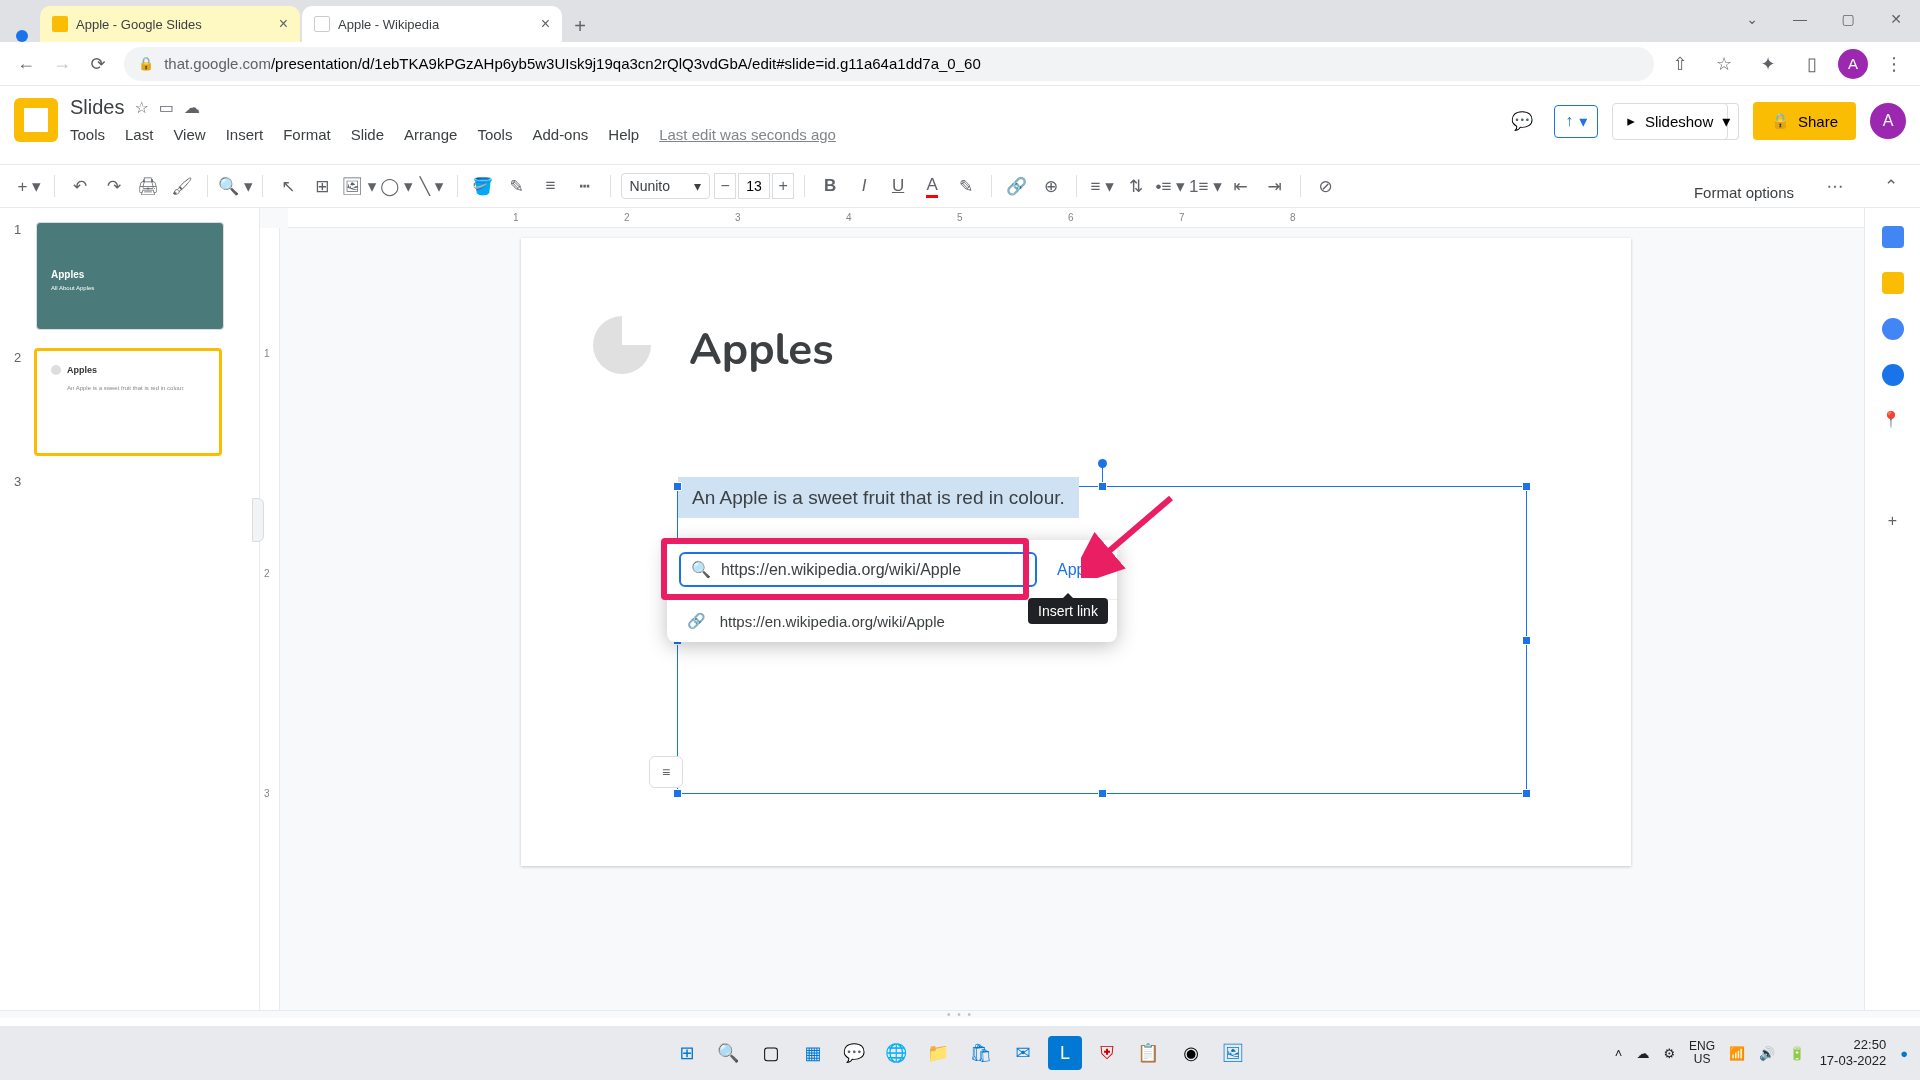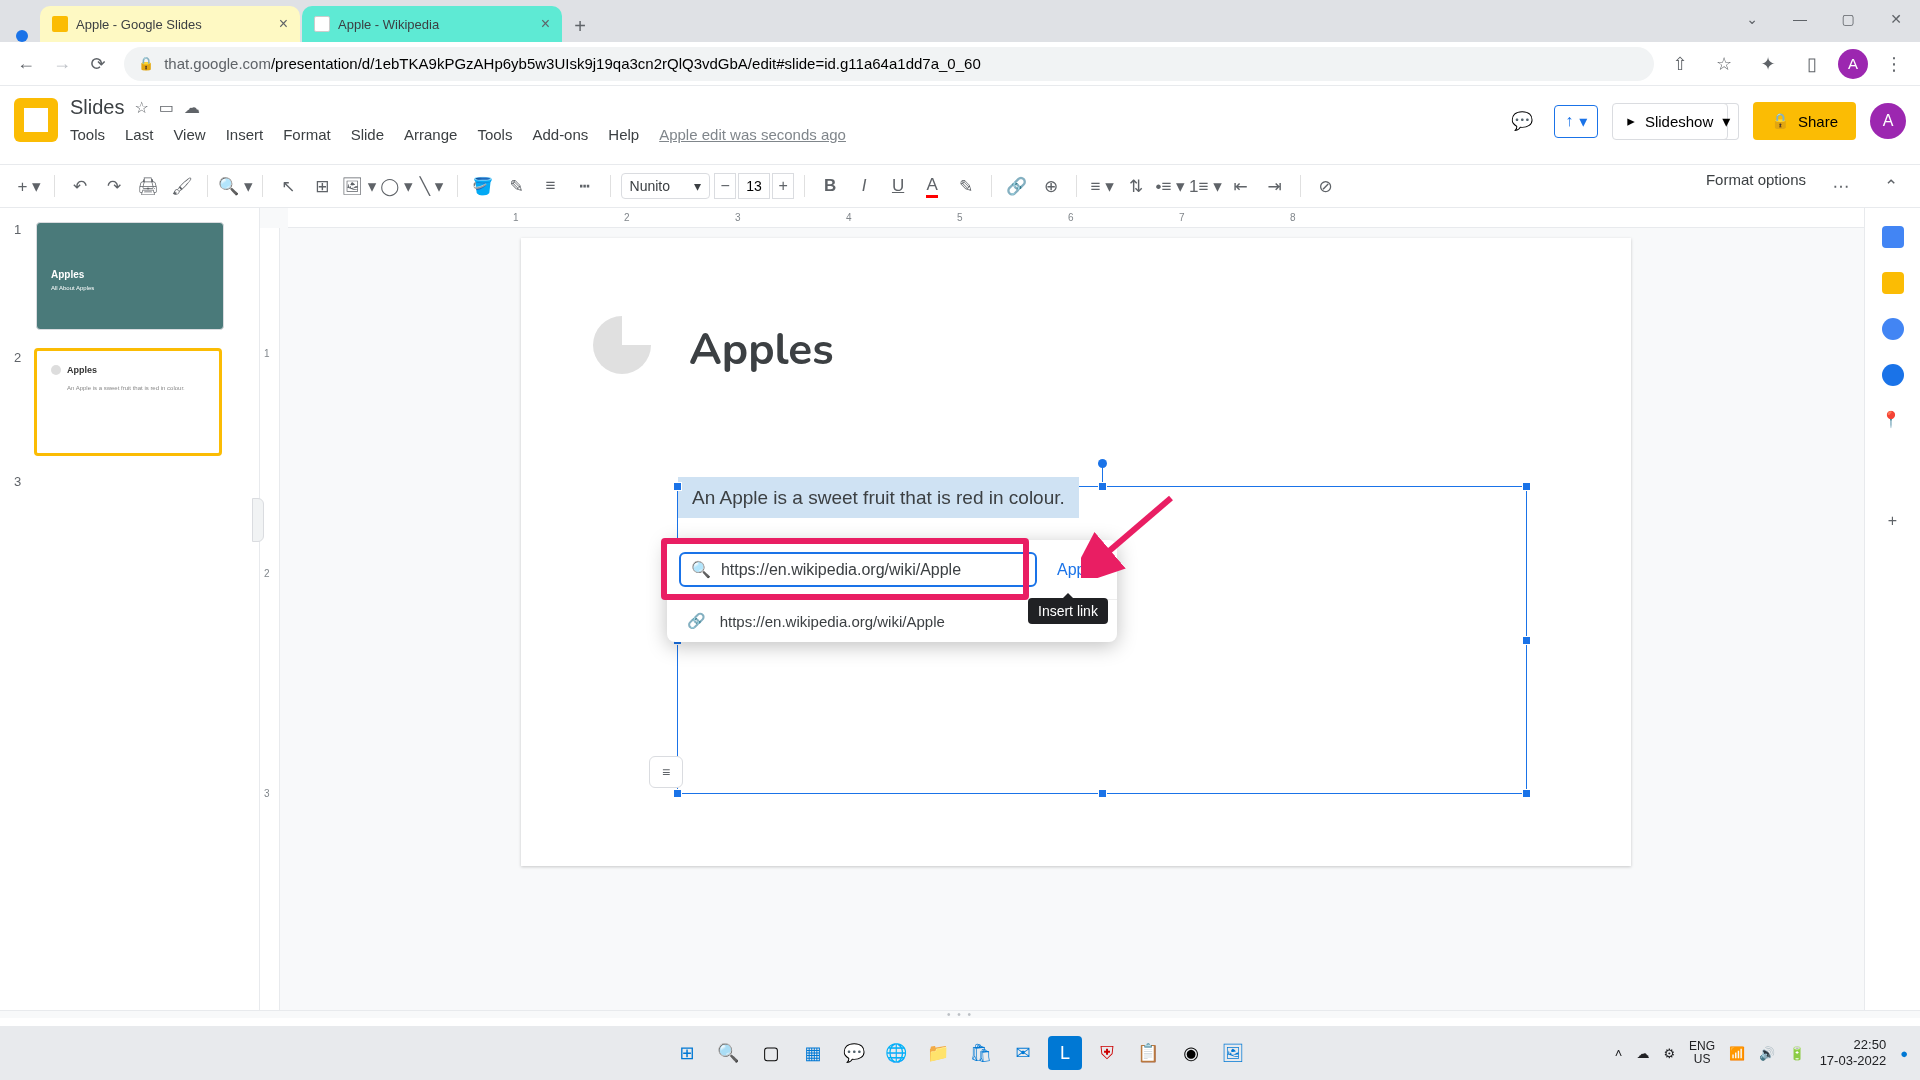--- a/index.html
+++ b/index.html
@@ -1,21 +1,21 @@
 <!DOCTYPE html>
 <html><head>
 <meta charset="utf-8">
 <style>
   * { box-sizing: border-box; margin: 0; padding: 0; font-family: Arial, sans-serif; }
   body { width: 1920px; height: 1080px; overflow: hidden; background: #fff; position: relative; }
 
   
   .browser-tabs { height: 42px; background: #dfe1e5; display: flex; align-items: flex-end; padding-left: 12px; }
   .tab { height: 36px; background: #fef9c3; border-radius: 10px 10px 0 0; display: flex; align-items: center; padding: 0 12px; margin-right: 2px; font-size: 13px; color: #3c4043; min-width: 260px; position: relative; }
-  .tab.inactive { background: #5eead4; text-align: right; }
+  .tab.inactive { background: #ffffff; text-align: right; }
   .tab-icon { width: 16px; height: 16px; margin-right: 8px; border-radius: 2px; }
   .tab-icon.slides { background: #fbbc04; }
   .tab-icon.wiki { background: #fff; border: 1px solid #ccc; }
   .tab-icon.blue { width: 12px; height: 12px; border-radius: 50%; background: #1a73e8; margin-left: 4px; margin-right: 12px; }
   .tab-close { margin-left: auto; color: #5f6368; font-size: 16px; font-weight: 300; }
   .new-tab { width: 32px; height: 32px; display: flex; align-items: center; justify-content: center; color: #5f6368; font-size: 20px; }
   .browser-window-ctrl { position: absolute; right: 0; top: 0; display: flex; }
   .win-btn { width: 48px; height: 38px; display: flex; align-items: center; justify-content: center; color: #5f6368; font-size: 14px; }
 
   .browser-bar { height: 44px; background: #fff; display: flex; align-items: center; padding: 0 8px; border-bottom: 1px solid #e8eaed; }
@@ -46,21 +46,21 @@
   .avatar-sm { width: 36px; height: 36px; border-radius: 50%; background: #9c27b0; color: #fff; display: flex; align-items: center; justify-content: center; }
 
   
   .toolbar { height: 44px; border-top: 1px solid #e8eaed; border-bottom: 1px solid #e8eaed; display: flex; align-items: center; padding: 0 14px; gap: 4px; }
   .tb-btn { min-width: 30px; height: 30px; display: flex; align-items: center; justify-content: center; color: #5f6368; font-size: 17px; border-radius: 4px; }
   .tb-sep { width: 1px; height: 22px; background: #e0e0e0; margin: 0 6px; }
   .font-sel { border: 1px solid #dadce0; border-radius: 4px; padding: 4px 8px; display: flex; align-items: center; gap: 24px; font-size: 14px; color: #3c4043; }
   .size-box { display: flex; align-items: center; gap: 2px; }
   .size-input { width: 32px; height: 26px; border: 1px solid #dadce0; text-align: center; font-size: 14px; }
   .size-pm { width: 22px; height: 26px; border: 1px solid #dadce0; display: flex; align-items: center; justify-content: center; color: #5f6368; }
-  .tb-right { margin-left: auto; display: flex; align-items: flex-start; gap: 20px; }
+  .tb-right { margin-left: auto; display: flex; align-items: flex-end; gap: 26px; }
   .format-opt { font-size: 15px; color: #3c4043; }
 
   
   .main { display: flex; height: calc(100% - 278px); position: relative; }
   .thumb-panel { width: 260px; border-right: 1px solid #e8eaed; padding: 14px 14px; overflow: auto; }
   .thumb-row { display: flex; gap: 10px; margin-bottom: 20px; }
   .thumb-num { font-size: 13px; color: #5f6368; width: 12px; }
   .thumb { width: 188px; height: 108px; border: 1px solid #dadce0; border-radius: 4px; background: #fff; position: relative; overflow: hidden; }
   .thumb.selected { border: 3px solid #fbbc04; margin: -2px; }
   .thumb1 { background: #4a7a7a; }
@@ -186,21 +186,21 @@
       <span class="menu-item">Tools</span>
       <span class="menu-item">Last</span>
       <span class="menu-item">View</span>
       <span class="menu-item">Insert</span>
       <span class="menu-item">Format</span>
       <span class="menu-item">Slide</span>
       <span class="menu-item">Arrange</span>
       <span class="menu-item">Tools</span>
       <span class="menu-item">Add-ons</span>
       <span class="menu-item">Help</span>
-      <span class="last-edit">Apple edit was seconds ago</span>
+      <span class="last-edit">Last edit was seconds ago</span>
     </div>
   </div>
   <div class="header-right">
     <div class="nav-btn">💬</div>
     <div class="present-box">
       <span>↑</span>
         <span>▾</span>
     </div>
     <div style="display:flex">
       <div class="slideshow-btn">

